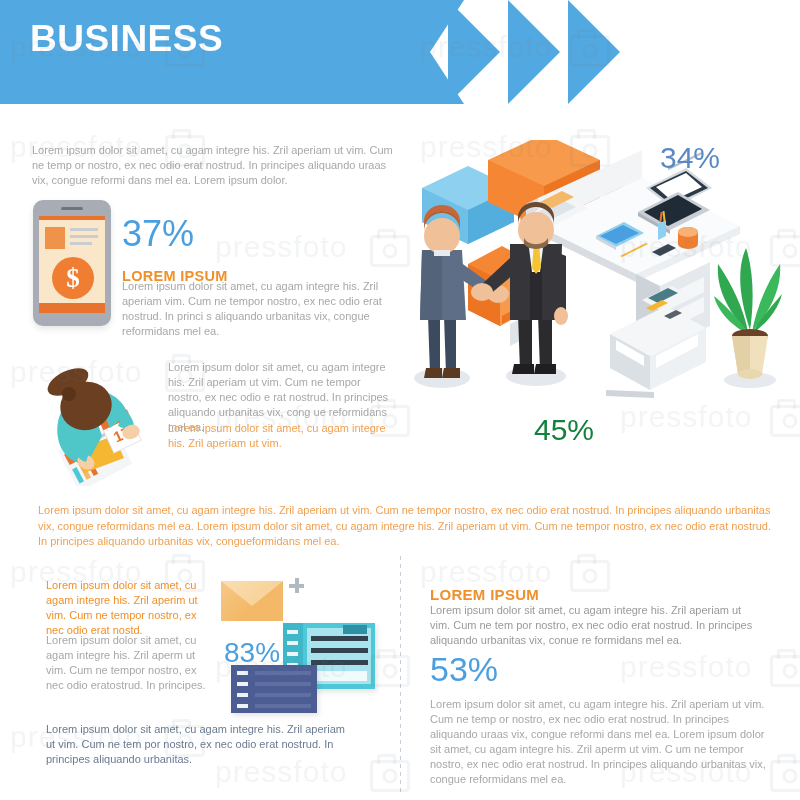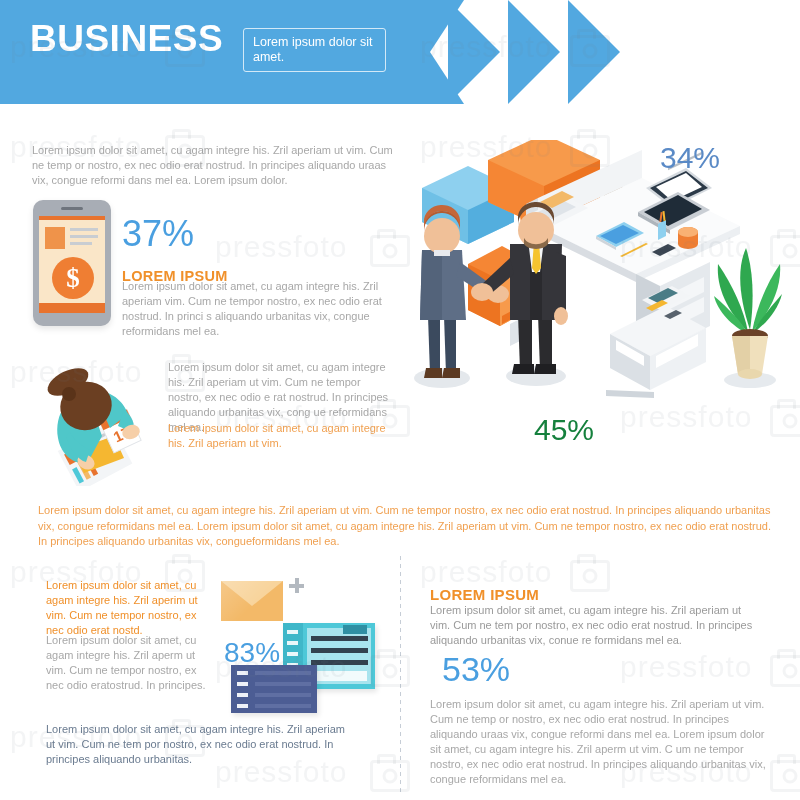--- a/index.html
+++ b/index.html
@@ -288,21 +288,20 @@
 <body>
 
 <div class="header">
   <div class="header-band"></div>
   <div class="header-band-tail"></div>
   <div class="chev c1"></div>
   <div class="chev c2"></div>
   <div class="chev c3"></div>
 
   <div class="title-main">BUSINESS</div>
-  <div class="header-box">Lorem ipsum dolor sit amet.</div>
 </div>
 
 <div class="txt" style="left:32px; top:143px; width:365px;">Lorem ipsum dolor sit amet, cu agam integre his. Zril aperiam ut vim. Cum ne temp or nostro, ex nec odio erat nostrud. In principes aliquando uraas vix, congue reformi dans mel ea.  Lorem ipsum dolor.</div>
 
 <div class="phone">
   <div class="phone-speaker"></div>
   <div class="phone-screen">
     <div class="ps-topbar"></div>
     <div class="ps-thumb"></div>
     <div class="ps-line ps-l1"></div>
@@ -574,21 +573,21 @@
   <div class="list-row-line" style="top:6px;  width:56px;"></div>
   <div class="list-row-line" style="top:17px; width:56px;"></div>
   <div class="list-row-line" style="top:28px; width:56px;"></div>
   <div class="list-row-line" style="top:39px; width:56px;"></div>
 </div>
 
 <div class="txt slate" style="left:46px; top:722px; width:300px; line-height:15px;">Lorem ipsum dolor sit amet, cu agam integre his. Zril aperiam ut vim. Cum ne tem por nostro, ex nec odio erat nostrud. In principes aliquando urbanitas.</div>
 
 <div class="head-orange" style="left:430px; top:578px; font-size:15px;">LOREM IPSUM</div>
 <div class="txt gray-dark" style="left:430px; top:603px; width:330px; line-height:15px;">Lorem ipsum dolor sit amet, cu agam integre his. Zril aperiam ut vim. Cum ne tem por nostro, ex nec odio erat nostrud. In principes aliquando urbanitas vix, conue re formidans mel ea.</div>
-<div class="pct" style="left:442px; top:652px; font-size:34px; color:#4a9fe0;">53%</div>
+<div class="pct" style="left:430px; top:652px; font-size:34px; color:#4a9fe0;">53%</div>
 <div class="txt" style="left:430px; top:697px; width:338px; line-height:15px;">Lorem ipsum dolor sit amet, cu agam integre his. Zril aperiam ut vim. Cum ne temp or nostro, ex nec odio erat nostrud. In principes aliquando uraas vix, congue reformi dans mel ea.  Lorem ipsum dolor sit amet, cu agam integre his. Zril aperm ut vim. C um ne tempor nostro, ex nec odio erat nostrud. In principes aliquando urbanitas vix, congue reformidans mel ea.</div>
 
 <div class="watermark-layer">
   <div class="wm-text" style="left:10px;  top:30px;">pressfoto</div>
   <div class="wm-text" style="left:420px; top:30px;">pressfoto</div>
   <div class="wm-text" style="left:10px;  top:130px;">pressfoto</div>
   <div class="wm-text" style="left:420px; top:130px;">pressfoto</div>
   <div class="wm-text" style="left:215px; top:230px;">pressfoto</div>
   <div class="wm-text" style="left:620px; top:230px;">pressfoto</div>
   <div class="wm-text" style="left:10px;  top:355px;">pressfoto</div>

